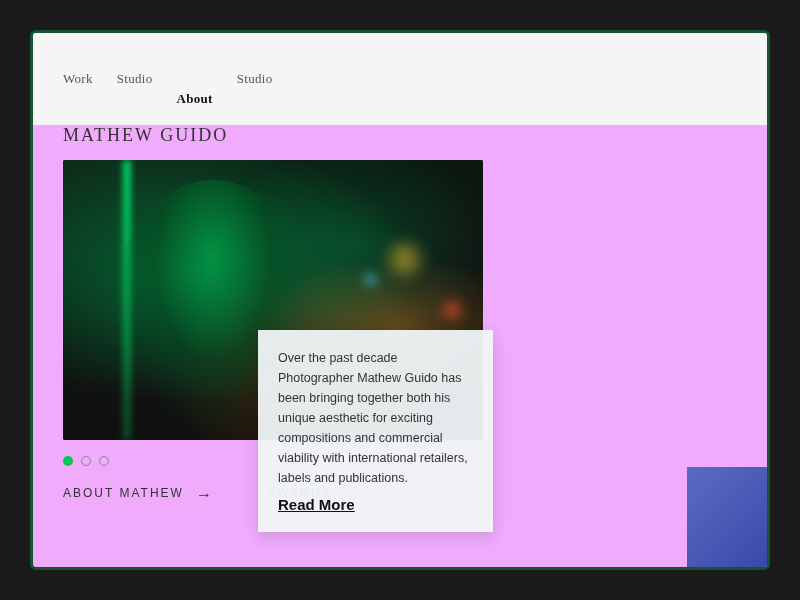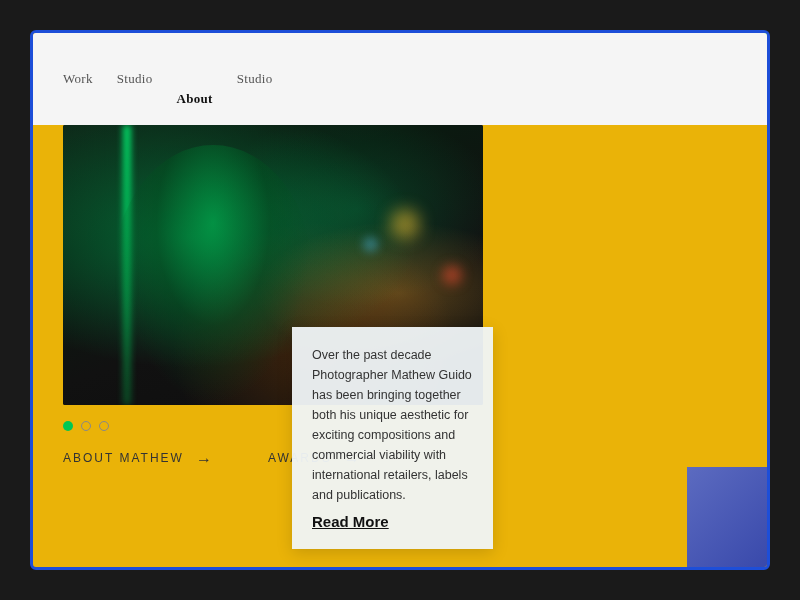--- a/index.html
+++ b/index.html
@@ -8,22 +8,22 @@
       display: flex;
       align-items: center;
       justify-content: center;
       width: 800px;
       height: 600px;
       font-family: 'Georgia', serif;
     }
     .browser-frame {
       width: 740px;
       height: 540px;
-      background: #eab308;
-      border: 3px solid #1d4ed8;
+      background: #f0abfc;
+      border: 3px solid #14532d;
       border-radius: 6px;
       position: relative;
       overflow: hidden;
     }
     
     .corner-green {
       position: absolute;
       top: 0;
       right: 0;
       width: 120px;
@@ -143,26 +143,25 @@
       width: 8px;
       height: 100%;
       background: linear-gradient(to bottom, rgba(0,255,120,0.8), rgba(0,200,80,0.3));
       filter: blur(3px);
     }
     
     .info-card {
       position: absolute;
       right: -10px;
       top: 170px;
-      width: 201px;
+      width: 235px;
       background: rgba(240, 245, 248, 0.95);
       padding: 18px 20px;
       z-index: 5;
       box-shadow: 0 4px 15px rgba(0,0,0,0.15);
-      margin-top: 32px;
     }
     .info-card p {
       font-size: 12.5px;
       color: #333;
       line-height: 1.6;
       font-family: Arial, sans-serif;
       margin-bottom: 8px;
     }
     .info-card .read-more {
       font-size: 15px;
@@ -225,20 +224,21 @@
   <div class="corner-blue"></div>
 
   <nav class="nav">
     <span class="nav-item">Work</span>
     <span class="nav-item">Studio</span>
     <span class="nav-item active">About</span>
     <span class="nav-item">Studio</span>
   </nav>
 
   <div class="main">
+    <h1 class="page-title">Mathew Guido</h1>
 
     
     <div style="position: relative; display: inline-block;">
       
       <div class="hero-container">
         <div class="hero-photo">
           <div class="neon-bar"></div>
           <div class="person-shape"></div>
           <div class="bokeh-1"></div>
           <div class="bokeh-2"></div>

